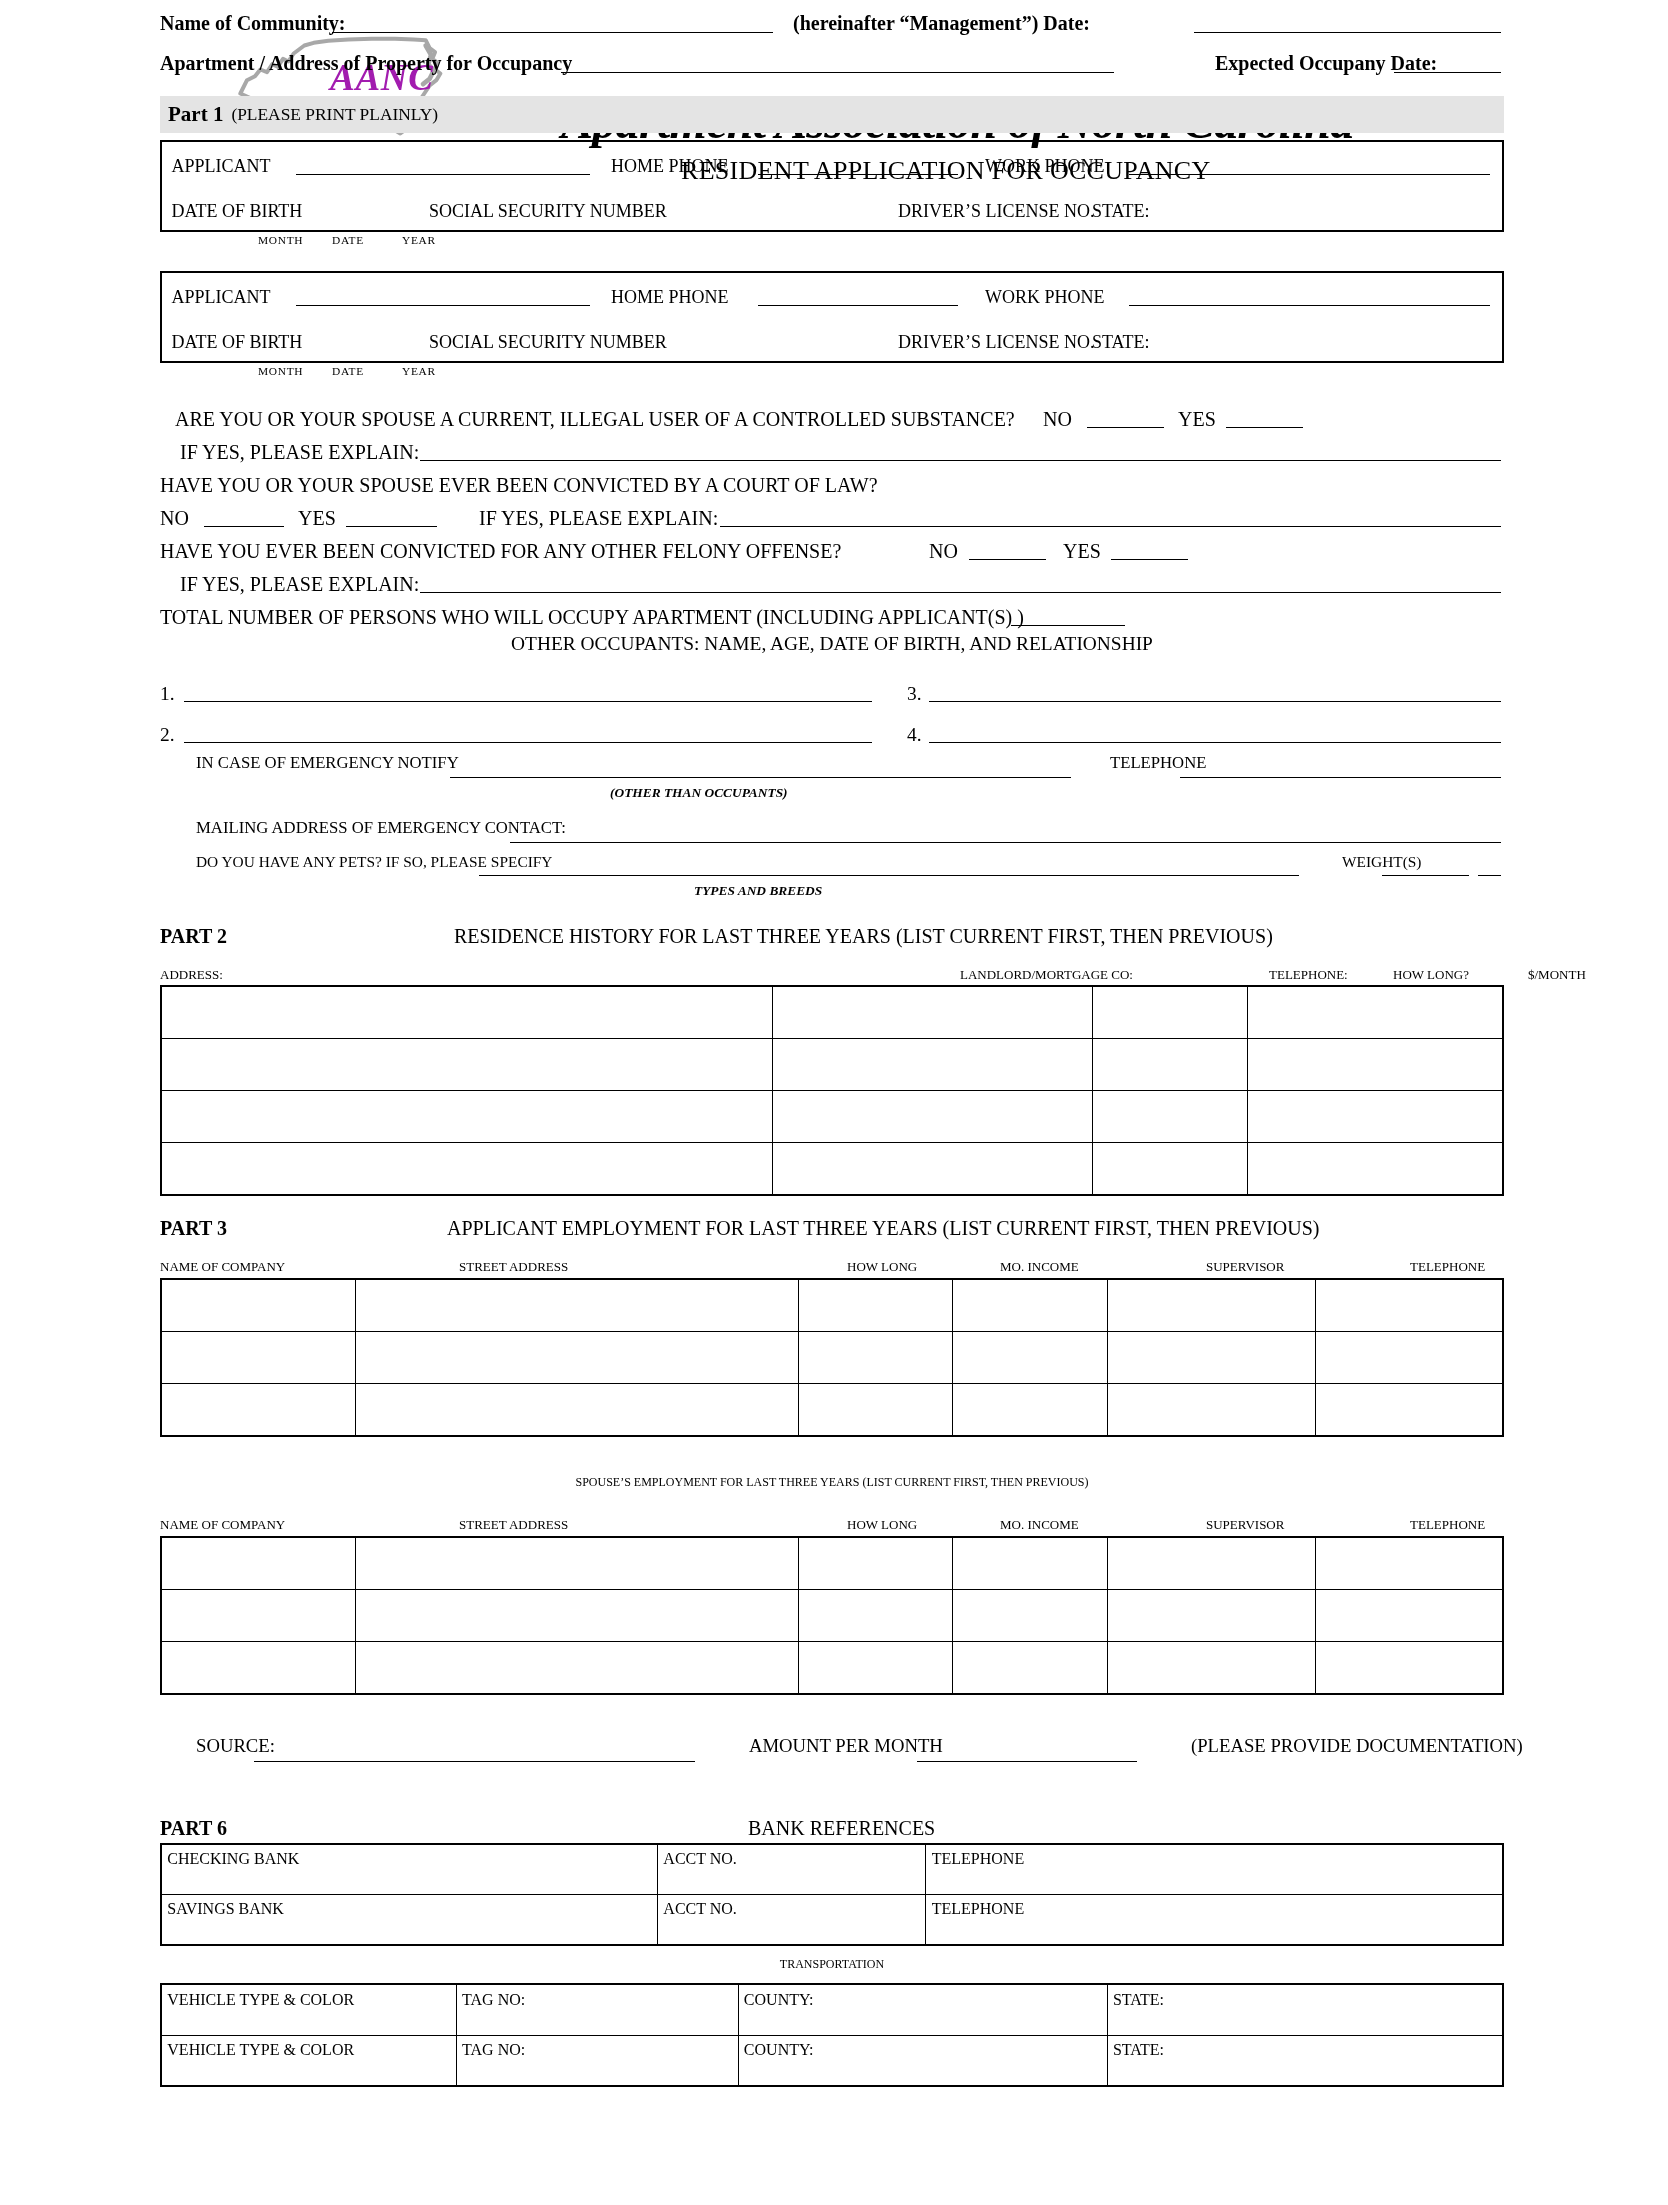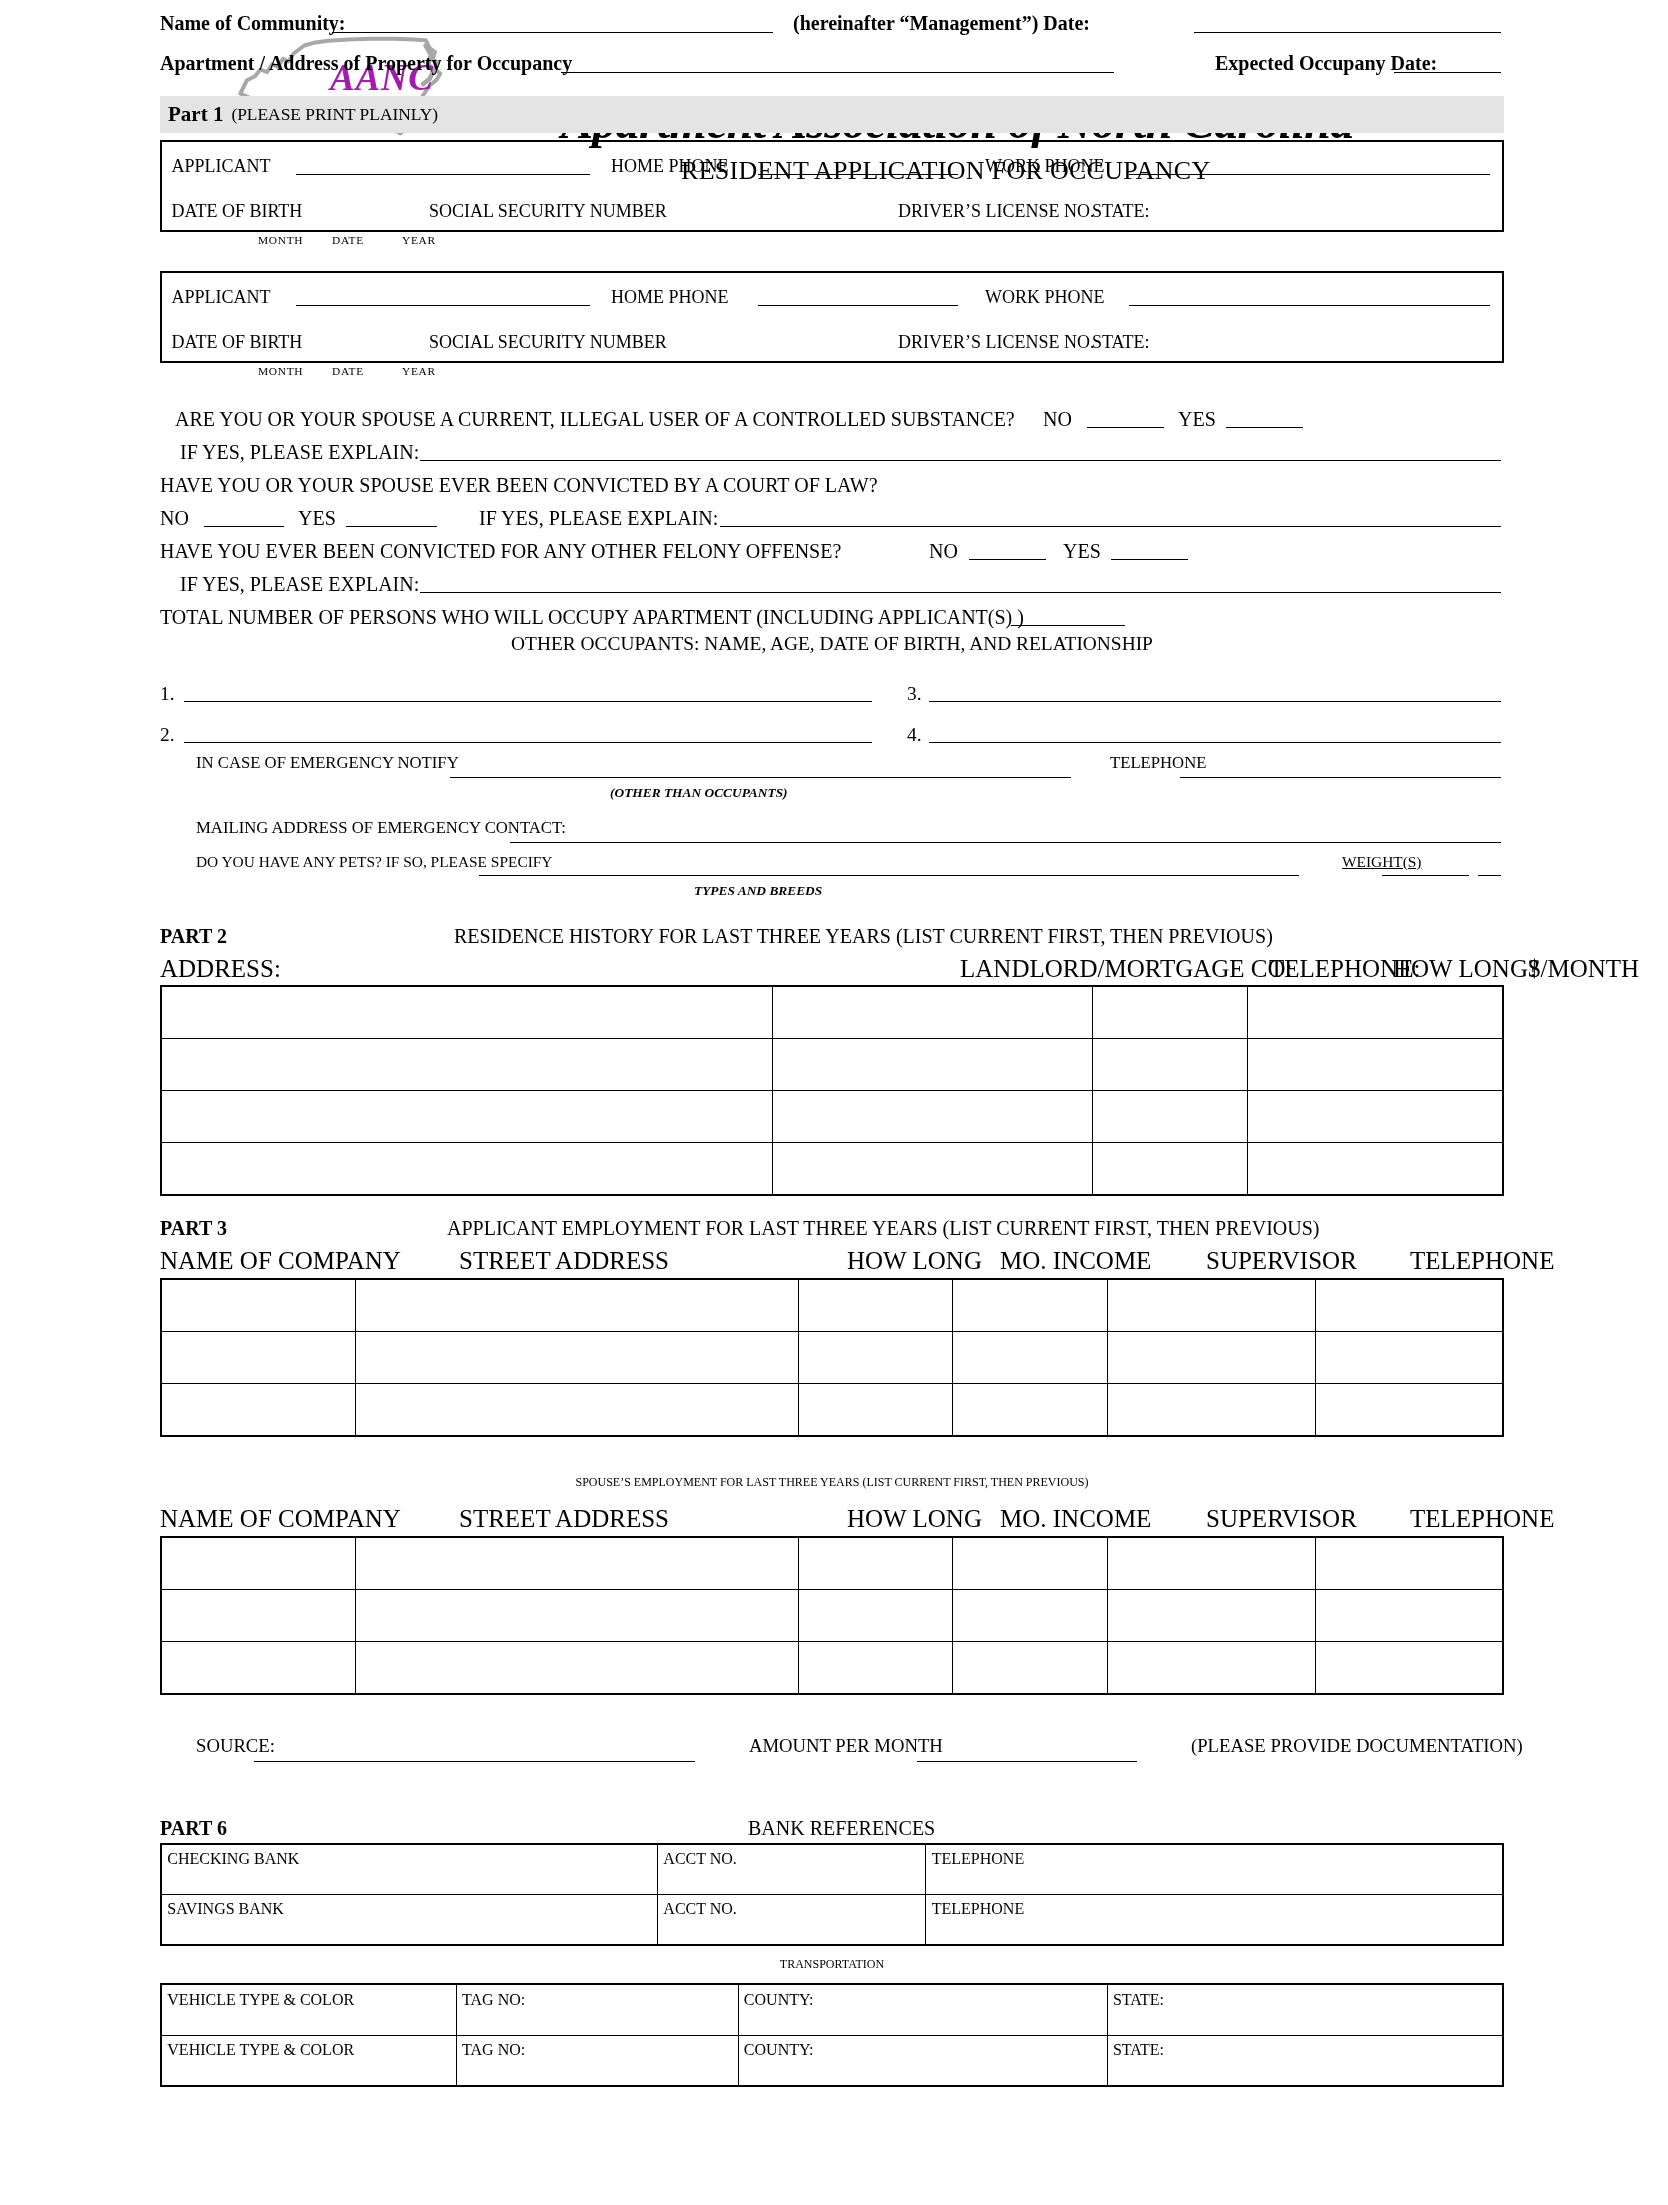--- a/index.html
+++ b/index.html
@@ -159,21 +159,21 @@
     position: relative;
     height: 37px;
     white-space: nowrap;
   }
   .secthead .pnum { position: absolute; left: 0; bottom: 2.7px; font-size: 20px; font-weight: bold; }
   .secthead .ptitle { position: absolute; bottom: 2.7px; font-size: 20px; }
 
   .colhead {
     position: relative;
     height: 35px;
-    font-size: 25px;
+    font-size: 13px;
     white-space: nowrap;
   }
   .colhead span { position: absolute; bottom: 2.7px; }
 
   
   table.grid {
     border-collapse: collapse;
     width: 100%;
     table-layout: fixed;
     border: 2.7px solid #000;
@@ -364,21 +364,21 @@
     </div>
 
     <div class="smline" style="height:41px;">
       <span class="t" style="left:0;">MAILING ADDRESS OF EMERGENCY CONTACT:</span>
       <span class="rule" style="left:350px; width:991px;"></span>
     </div>
 
     <div class="smline" style="font-size:15.4px; height:33px;">
       <span class="t" style="left:0;">DO YOU HAVE ANY PETS? IF SO, PLEASE SPECIFY</span>
       <span class="rule" style="left:319px; width:820px;"></span>
-      <span class="t" style="left:1146px;text-decoration:underline;">WEIGHT(S)</span>
+      <span class="t" style="left:1146px;">WEIGHT(S)</span>
       <span class="rule" style="left:1222px; width:87px;"></span>
       <span class="rule" style="left:1318px; width:23px;"></span>
     </div>
     <div class="tinylabel">
       <span style="left:534px;">TYPES AND BREEDS</span>
     </div>
 
     <div class="secthead" style="margin-top:6.7px;">
       <span class="pnum">PART 2</span>
       <span class="ptitle" style="left:294px;">RESIDENCE HISTORY FOR LAST THREE YEARS (LIST CURRENT FIRST, THEN PREVIOUS)</span>

